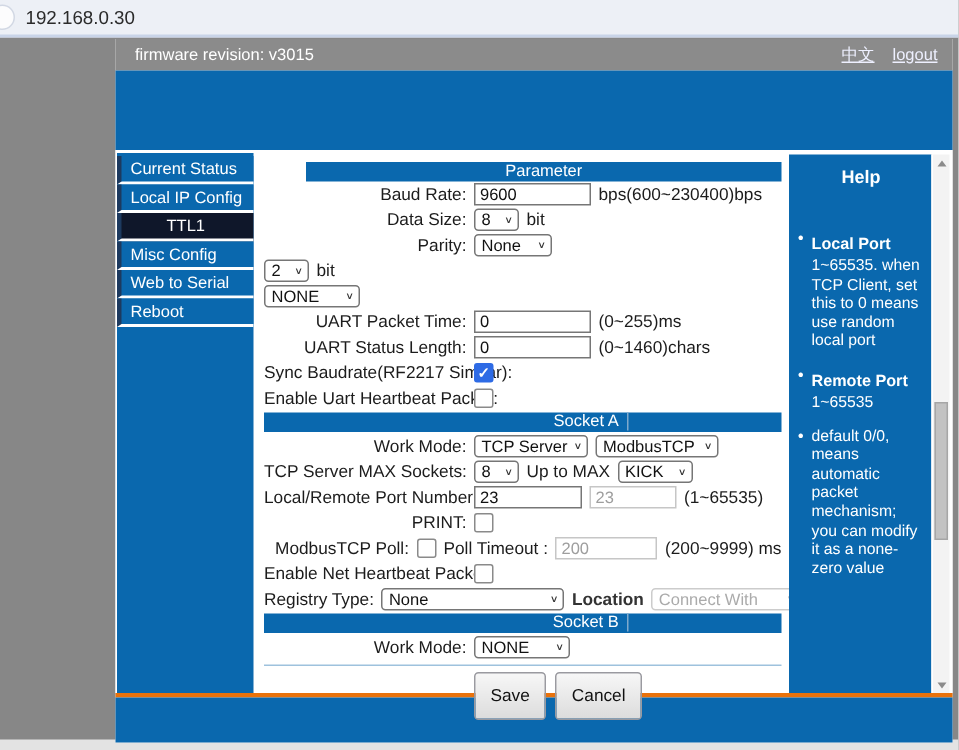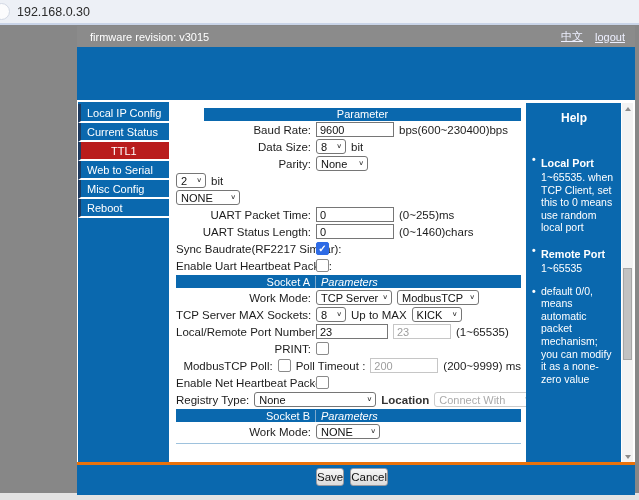--- a/index.html
+++ b/index.html
@@ -21,26 +21,26 @@
 
   .banner { height:53px; background:#0a68ae; }
 
   .content { position:relative; height:362px; background:#ffffff; }
 
   
   .sidebar { position:absolute; left:1px; top:2px; bottom:0; width:91px; background:#0a68ae; }
   .nav { margin-top:2px; }
   .nav-item { height:19px; line-height:19px; font-size:11px; color:#ffffff; padding-left:6px; background:#0a68ae;
               border-bottom:2px solid #ffffff; border-left:3px solid #1d3a5f; cursor:pointer; white-space:nowrap; }
-  .nav-item.active { background:#b91c1c;padding-left:30px; }
+  .nav-item.active { background:#0f172a;padding-left:30px; }
 
   
   .main { position:absolute; left:99px; top:8px; width:345px; }
   .param-bar { height:13px; line-height:13px; background:#0a68ae; color:#ffffff; font-size:11px; text-align:center;margin-left:28px; }
-  .socket-bar { height:13px; background:#0a68ae; color:#ffffff; font-size:11px; display:flex; align-items:center; margin:1px 0; }
+  .socket-bar { height:13px; background:#0a68ae; color:#ffffff; font-size:11px; display:flex; align-items:center; margin:1px 0;flex-direction:column; }
   .sb-left { width:140px; text-align:right; padding-right:5px; border-right:1px solid #7fa9cc; }
   .sb-right { padding-left:5px;font-style:italic; }
 
   .frow { height:17px; display:flex; align-items:center; font-size:11.5px; color:#1c1c1c; }
   .flabel { width:140px; text-align:right; padding-right:5px; white-space:nowrap; }
   .fctrl { flex:1; display:flex; align-items:center; gap:5px; white-space:nowrap; }
 
   input.tin { height:15px; border:1px solid #767676; font-family:"Liberation Sans",sans-serif; font-size:11px; padding:0 3px; color:#111; background:#fff; }
   input.tin.dis { border-color:#c6c6c6; color:#9e9e9e; }
 
@@ -53,22 +53,22 @@
   .cb { width:13px; height:13px; border:1px solid #8a8a8a; border-radius:2px; background:#ffffff; display:inline-flex;
         align-items:center; justify-content:center; cursor:pointer; }
   .cb.checked { background:#2e6be5; border-color:#2e6be5; color:#ffffff; font-size:10px; font-weight:bold; }
 
   .midtext { color:#1c1c1c; }
   .midtext.bold { font-weight:bold; color:#333; }
   .suffix { color:#1c1c1c; }
 
   .form-endline { height:1px; background:#9ec2dd; margin:3px 0 4px; }
   .btnrow { display:flex; gap:6px; padding-left:140px; }
-  .btn { height:18px; padding:0 0; font-family:"Liberation Sans",sans-serif; font-size:11.5px; color:#111;
-         background:linear-gradient(#f7f7f7,#dcdcdc); border:1px solid #9a9aa0; border-radius:3px; cursor:pointer;margin-top:20px; }
+  .btn { height:32px; padding:0 10px; font-family:"Liberation Sans",sans-serif; font-size:11.5px; color:#111;
+         background:linear-gradient(#f7f7f7,#dcdcdc); border:1px solid #9a9aa0; border-radius:3px; cursor:pointer; }
 
   
   .help { position:absolute; left:449px; top:3px; bottom:0; width:107px; display:flex; }
   .help-body { flex:1; background:#0a68ae; color:#ffffff; padding:5px 5px 0 6px; }
   .help-title { text-align:center; font-weight:bold; font-size:12px; margin:3px 0 28px; }
   .help-item { display:flex; margin-bottom:10px; }
   .help-bullet { width:9px; font-weight:bold; font-size:10.5px; }
   .help-itembody { flex:1; }
   .help-h { font-weight:bold; font-size:10.8px; line-height:1.2; }
   .help-t { font-size:10.5px; line-height:1.2; }
@@ -103,25 +103,25 @@
     <span class="fwlink">中文</span>
     <span class="fwlink">logout</span>
   </div>
 
   <div class="banner"></div>
 
   <div class="content">
 
     <div class="sidebar">
       <div class="nav">
+        <div class="nav-item">Current Status</div>
         <div class="nav-item">Local IP Config</div>
-        <div class="nav-item">Current Status</div>
         <div class="nav-item active">TTL1</div>
+        <div class="nav-item">Misc Config</div>
         <div class="nav-item">Web to Serial</div>
-        <div class="nav-item">Misc Config</div>
         <div class="nav-item">Reboot</div>
       </div>
     </div>
 
     <div class="main">
       <div class="param-bar">Parameter</div>
 
       <div class="frow">
         <span class="flabel">Baud Rate:</span>
         <span class="fctrl">

